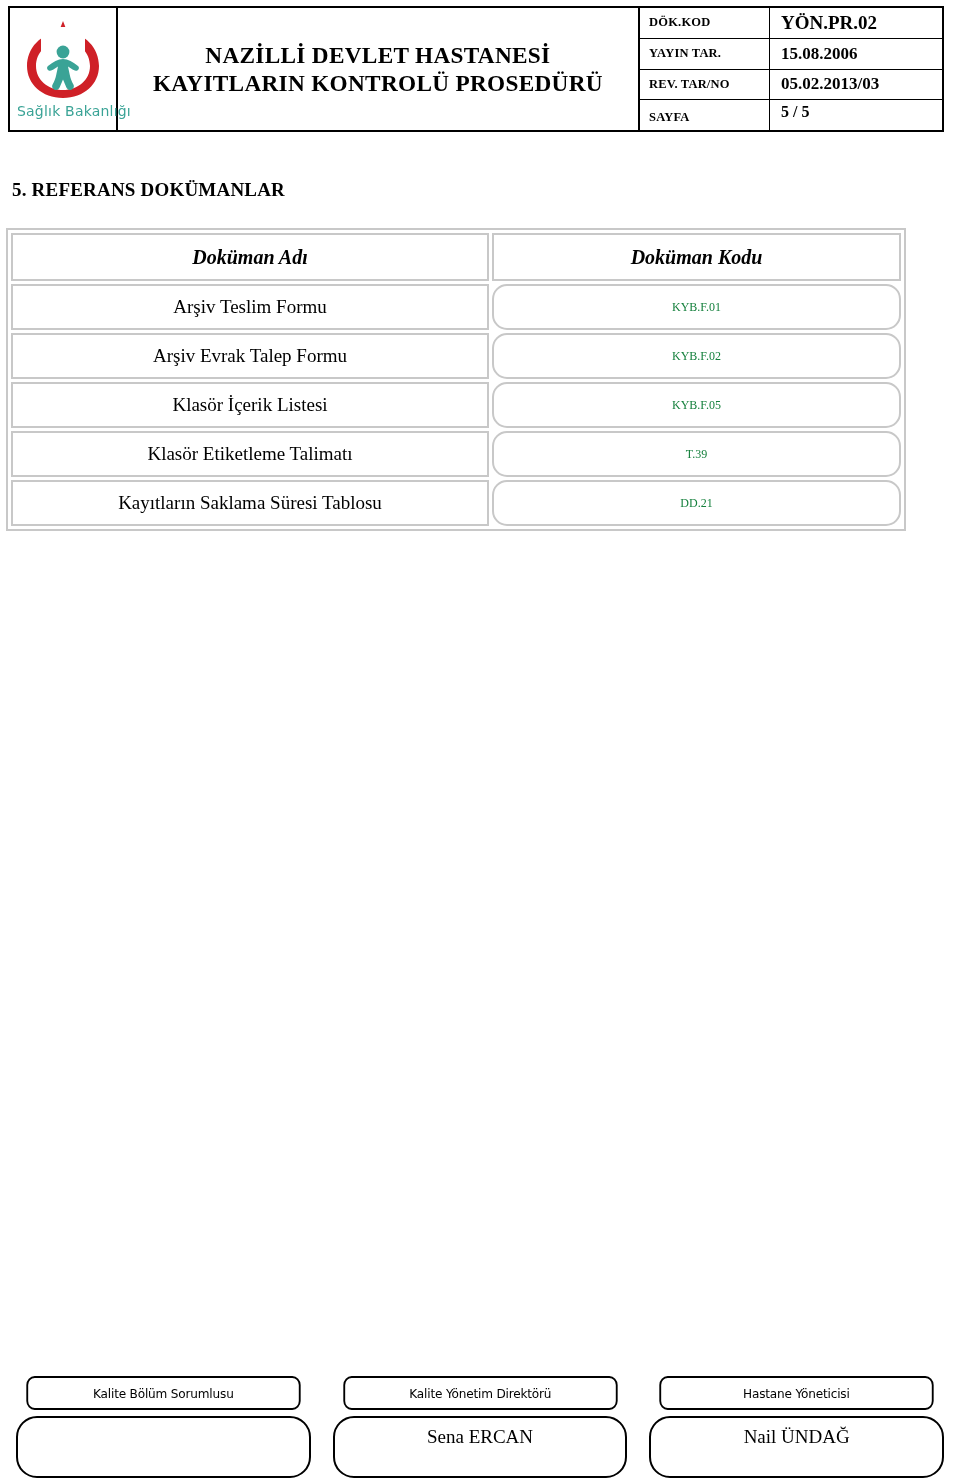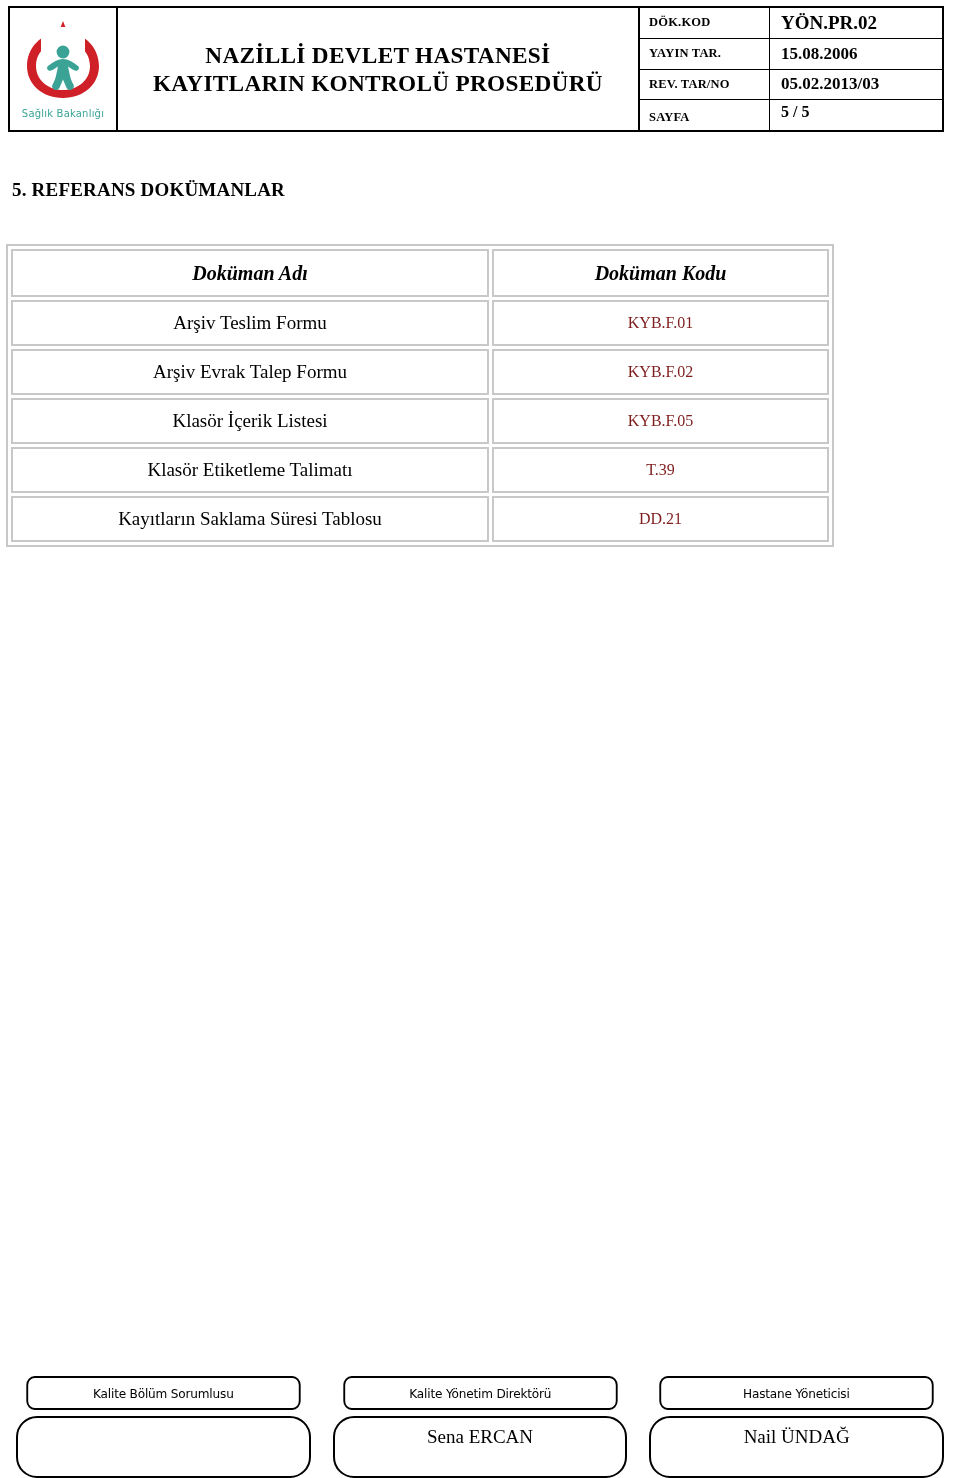--- a/index.html
+++ b/index.html
@@ -41,21 +41,21 @@
     height: 112px;
     position: relative;
   }
   .logo-svg { display: block; width: 92px; height: 90px; }
   .logo-caption {
     position: absolute;
     left: 0; right: 0;
     bottom: 6px;
     text-align: center;
     font-family: "DejaVu Sans", "Liberation Sans", sans-serif;
-    font-size: 10px;
+    font-size: 14px;
     color: #3aa396;
     letter-spacing: .2px;
     white-space: nowrap;
   }
   .hdr-title-cell {
     flex: 1 1 auto;
     border-right: 2px solid #000;
     box-sizing: border-box;
     display: flex;
     flex-direction: column;
@@ -122,22 +122,22 @@
     font-weight: bold;
     font-size: 19px;
     letter-spacing: .2px;
     white-space: nowrap;
   }
 
   
   .ref-table {
     position: absolute;
     left: 6px;
-    top: 244px;
-    width: 828px;
+    top: 228px;
+    width: 900px;
     border-collapse: separate;
     border-spacing: 3px;
     border: 2px solid #c8c8c8;
     table-layout: fixed;
   }
   .ref-table td {
     border: 2px solid #c8c8c8;
     text-align: center;
     vertical-align: middle;
     height: 38px;
@@ -146,22 +146,23 @@
     line-height: 1.25;
   }
   .ref-table col.c-name { width: 478px; }
   .ref-table .head-cell {
     font-weight: bold;
     font-style: italic;
     font-size: 20px;
     height: 40px;
   }
   .ref-table .code-cell {
-    color: #7f1d1d;
-    font-size: 16px;
+    color: #15803d;
+    font-size: 12px;
+    border-radius: 15px;
   }
 
   
   .sign-block {
     position: absolute;
     left: 16px;
     top: 1376px;
     width: 928px;
     display: flex;
     gap: 22px;

